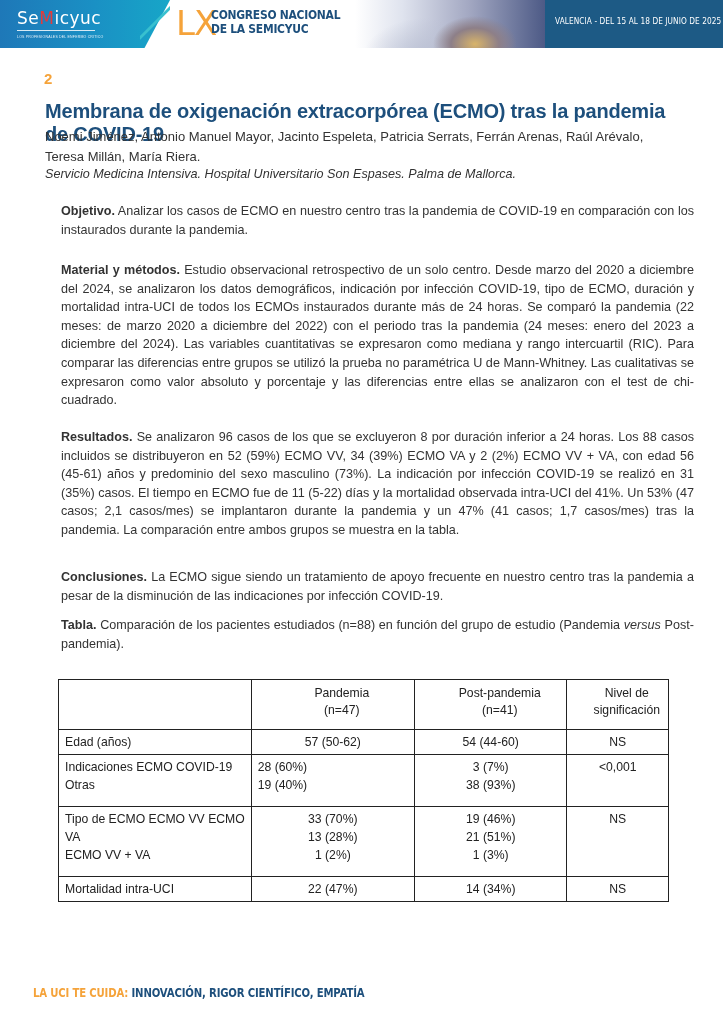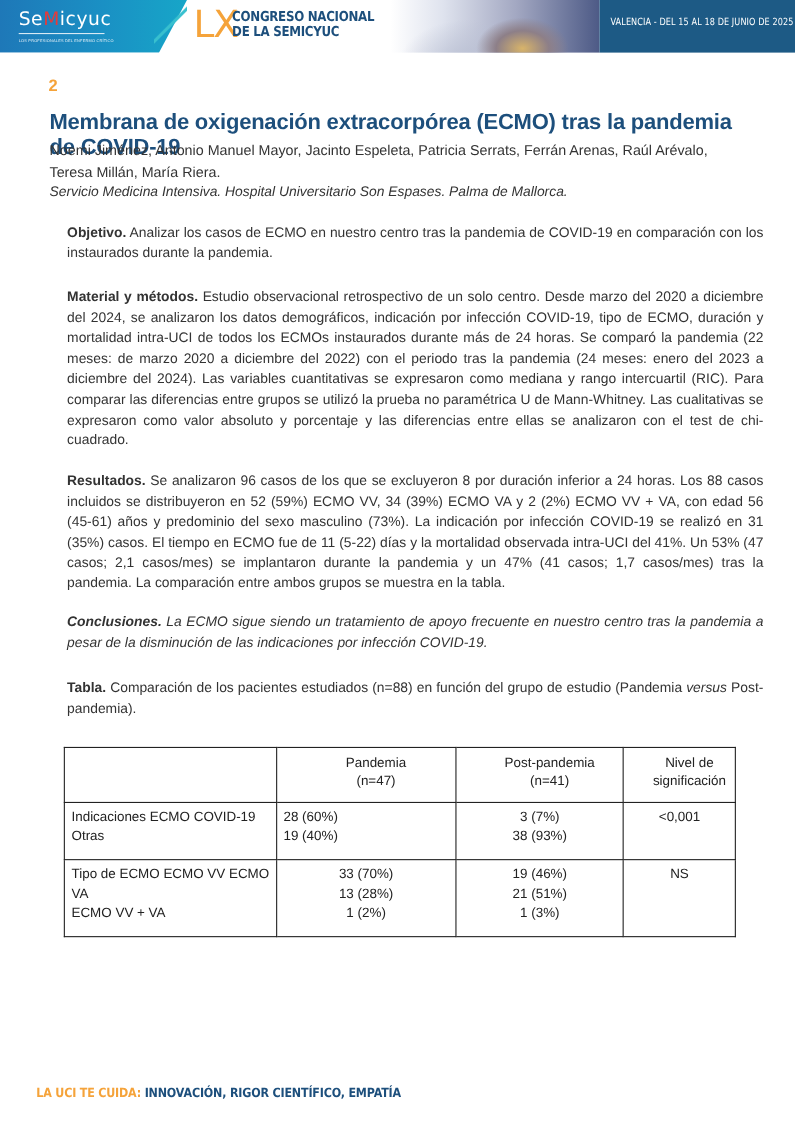--- a/index.html
+++ b/index.html
@@ -33,21 +33,21 @@
   .abs-num { position: absolute; left: 44px; top: 70px; color: #f5a33a; font-weight: bold; font-size: 15px; }
   .title { position: absolute; left: 45px; top: 100px; width: 640px; color: #1d4f7c; font-weight: bold; font-size: 20px; letter-spacing: -0.2px; }
   .authors { position: absolute; left: 45px; top: 127px; width: 640px; font-size: 13px; line-height: 20px; color: #333; }
   .affiliation { position: absolute; left: 45px; top: 167px; width: 640px; font-size: 12.6px; font-style: italic; color: #333; }
 
   .para { position: absolute; left: 45px; width: 633px; font-size: 12.6px; line-height: 18.6px; text-align: justify; color: #333; margin-left: 16px; }
   .para b { color: #333; }
   #obj { top: 202px; }
   #met { top: 261px; }
   #res { top: 428px; }
-  #con { top: 556px; font-style: italic; }
+  #con { top: 568px; }
   #tab { top 615px; top: 616px; }
 
   
   table.results { position: absolute; left: 58px; top: 679px; width: 611px; border-collapse: collapse; font-size: 12.2px; color: #222; }
   table.results td, table.results th { border: 1px solid #222; vertical-align: top; font-weight: normal; padding-left: 18px; }
   table.results th { height: 50px; text-align: center; padding-top: 5px; line-height: 17px; }
   table.results td { padding: 3px 6px 3px 6px; line-height: 18px; }
   .c1 { width: 188px; text-align: left; }
   .c2 { width: 166px; text-align: center; }
   .c3 { width: 155px; text-align: center; }
@@ -107,20 +107,32 @@
           <div>Post-pandemia</div>
           <div>(n=41)</div>
         </th>
       <th class="c4">
           <div>Nivel de</div>
           <div>significación</div>
         </th>
     </tr>
   </thead>
   <tbody id="tbody">
+      <tr>
+        <td class="c1 multi">
+          <div>Edad (años)</div>
+        </td>
+        <td class="c2 multi">
+          <div>57 (50-62)</div>
+        </td>
+        <td class="c3 multi">
+          <div>54 (44-60)</div>
+        </td>
+        <td class="c4">NS</td>
+      </tr>
       <tr class="tall">
         <td class="c1 multi">
           <div>Indicaciones ECMO COVID-19</div>
           <div>Otras</div>
         </td>
         <td class="c2 left multi">
           <div>28 (60%)</div>
           <div>19 (40%)</div>
         </td>
         <td class="c3 multi">
@@ -140,16 +152,28 @@
           <div>13 (28%)</div>
           <div>1 (2%)</div>
         </td>
         <td class="c3 multi">
           <div>19 (46%)</div>
           <div>21 (51%)</div>
           <div>1 (3%)</div>
         </td>
         <td class="c4">NS</td>
       </tr>
+      <tr>
+        <td class="c1 multi">
+          <div>Mortalidad intra-UCI</div>
+        </td>
+        <td class="c2 multi">
+          <div>22 (47%)</div>
+        </td>
+        <td class="c3 multi">
+          <div>14 (34%)</div>
+        </td>
+        <td class="c4">NS</td>
+      </tr>
     </tbody>
 </table>
 
 <div class="footer"><span class="a">LA UCI TE CUIDA:</span><span class="b"> INNOVACIÓN, RIGOR CIENTÍFICO, EMPATÍA</span></div>
 
 </body></html>

